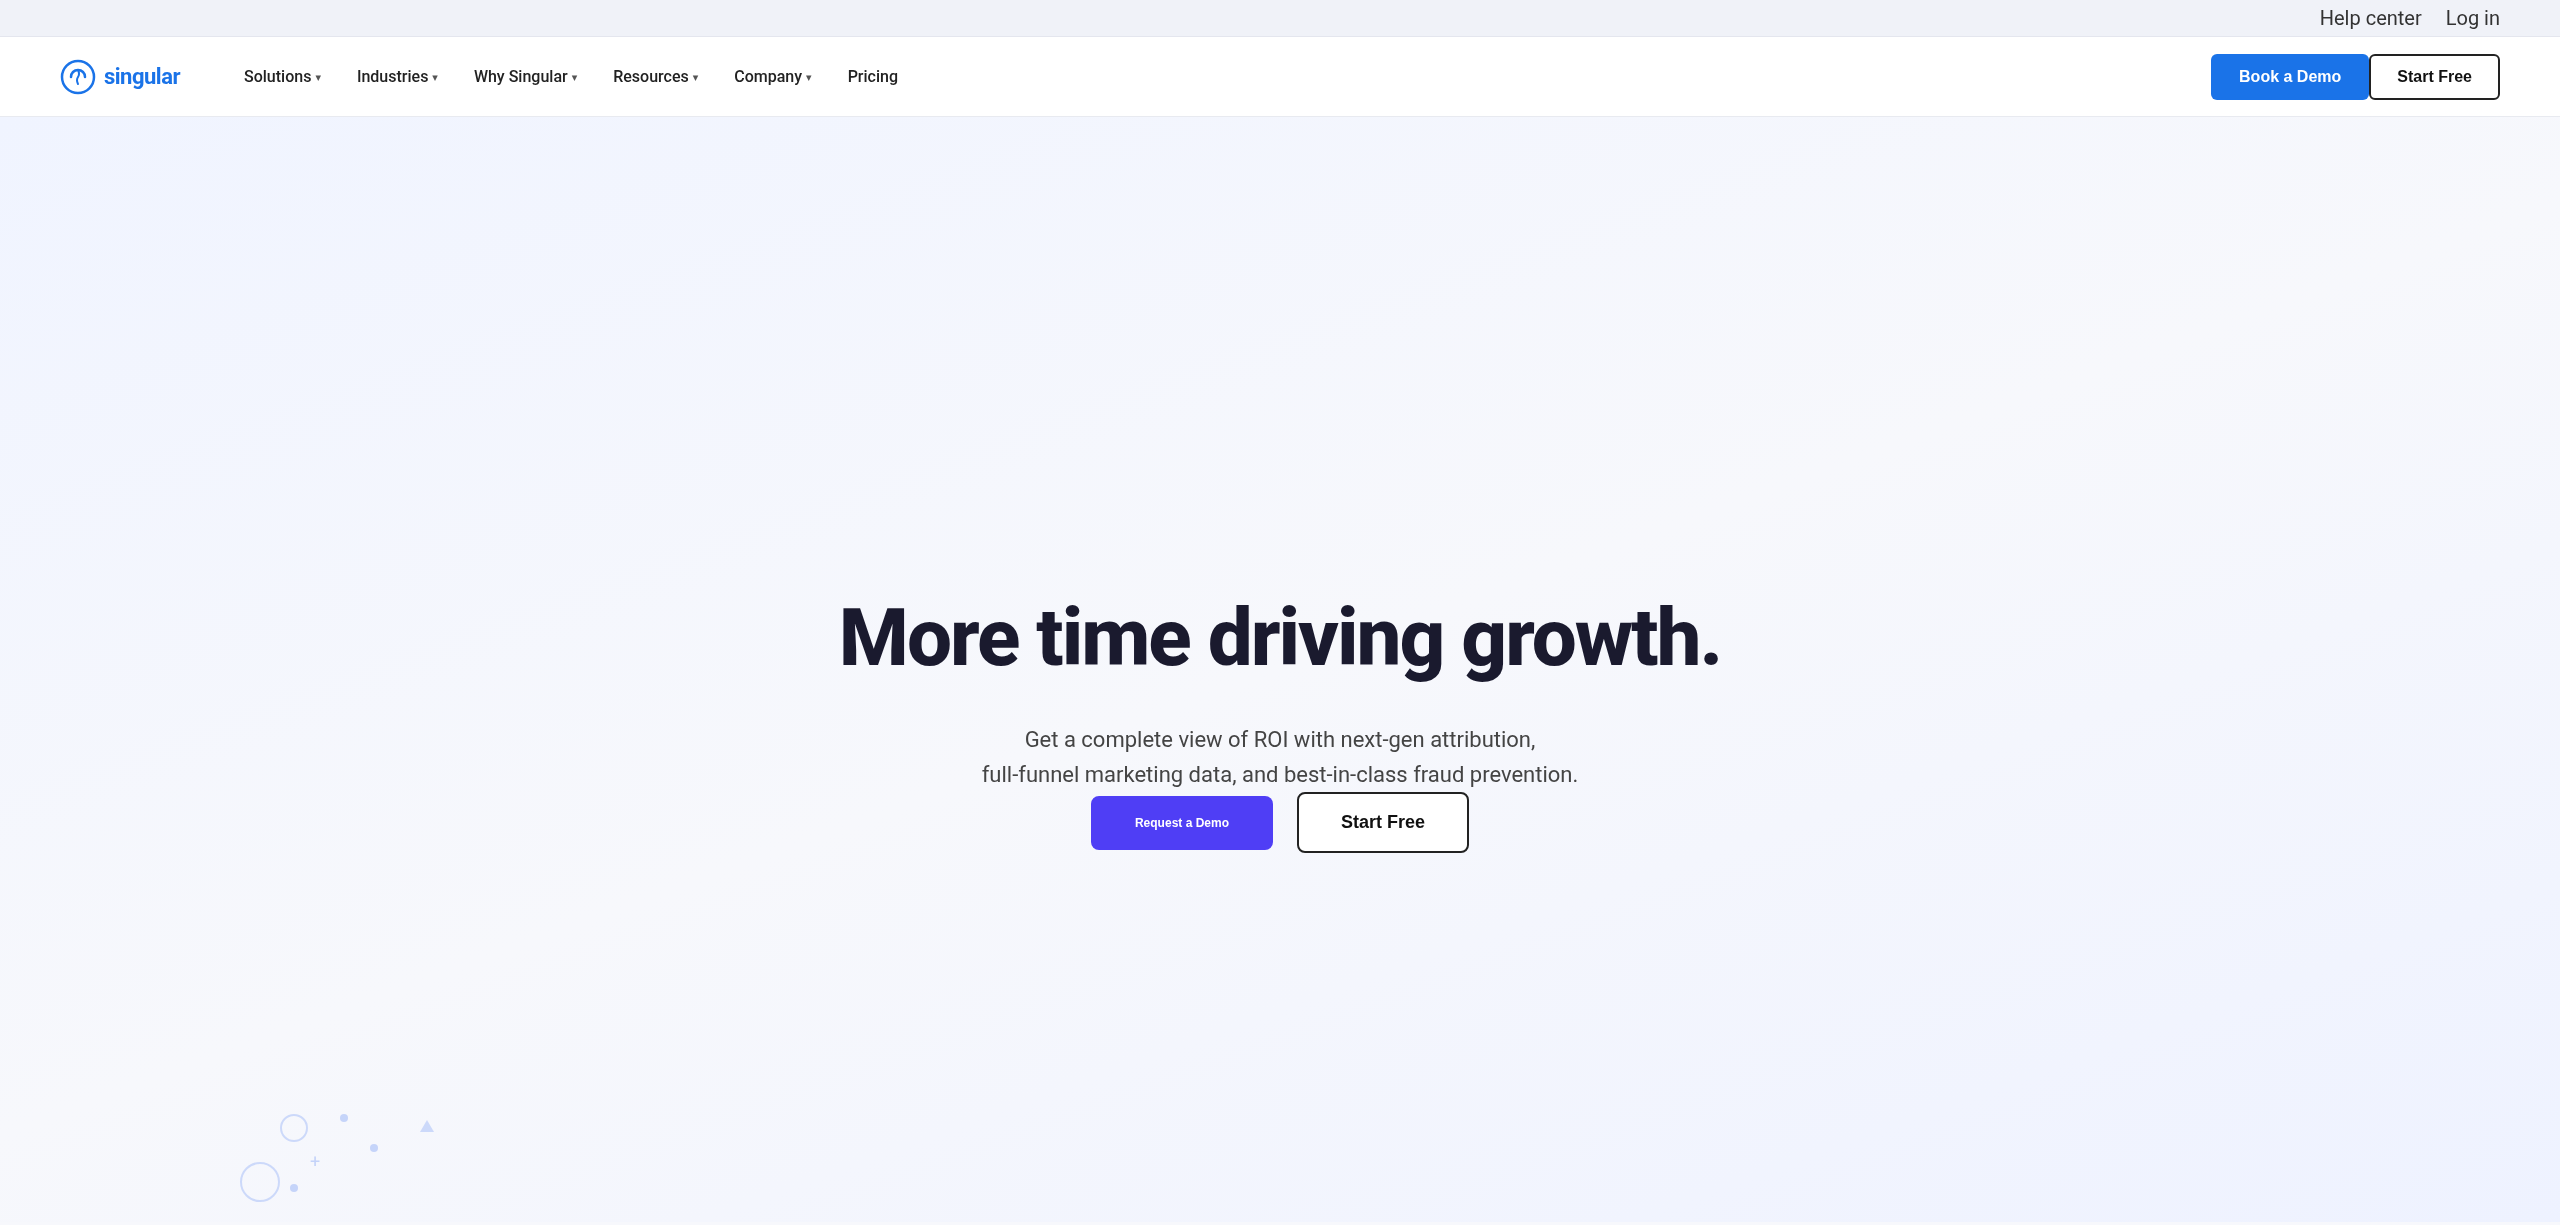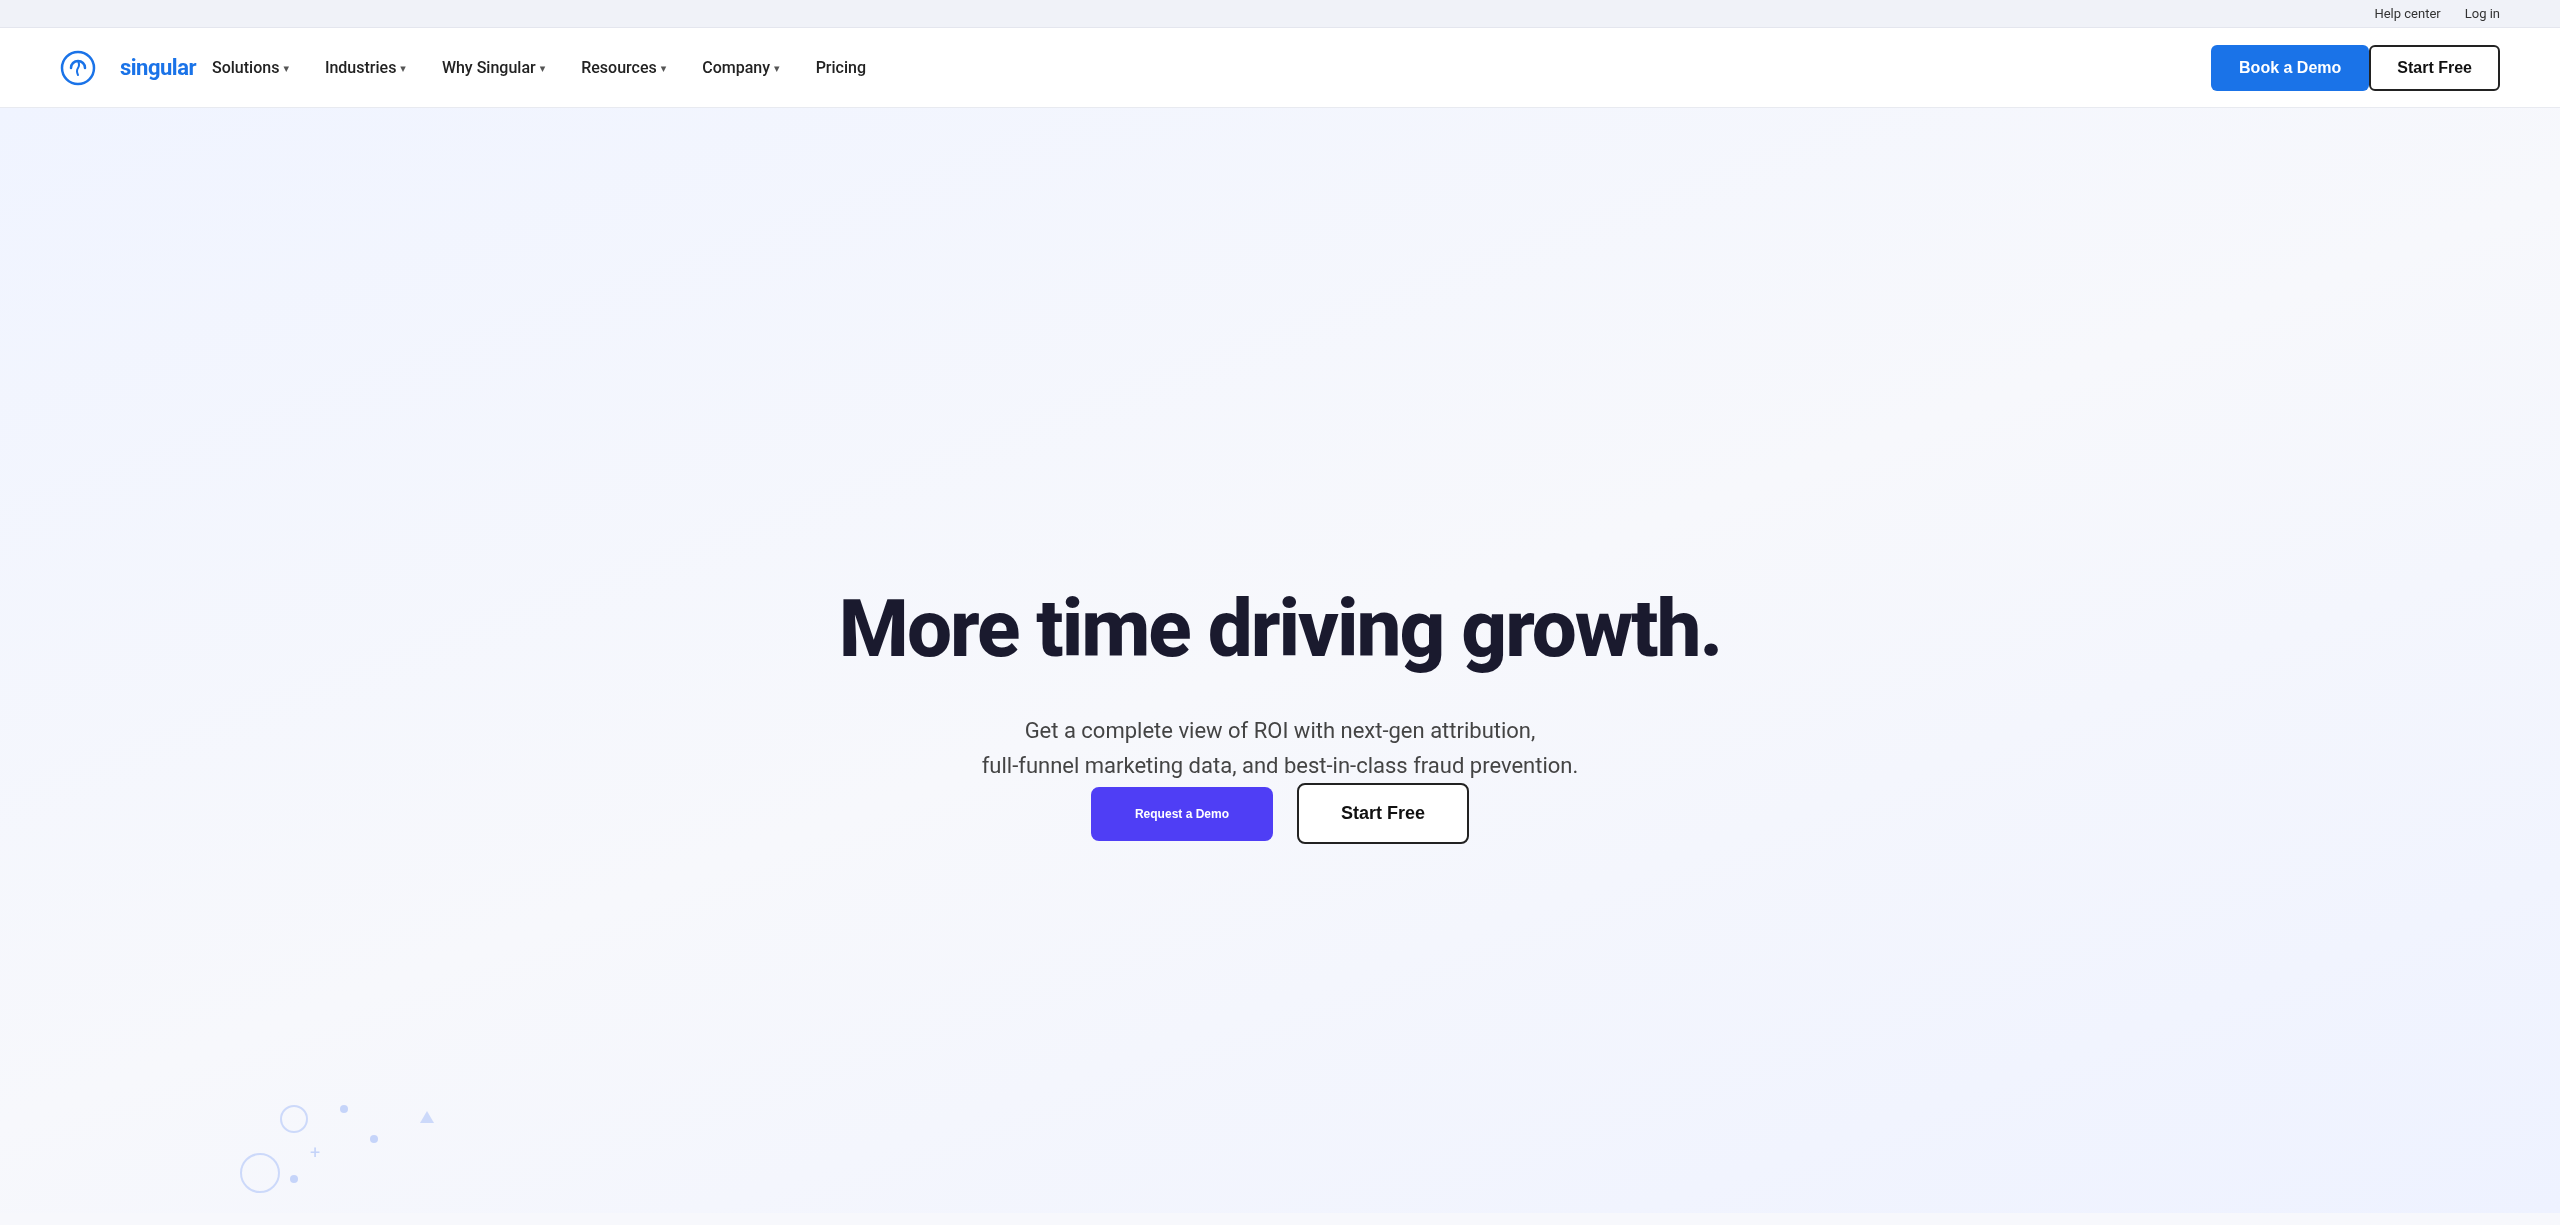--- a/index.html
+++ b/index.html
@@ -16,41 +16,42 @@
       background: #f0f2f8;
       display: flex;
       justify-content: flex-end;
       align-items: center;
       padding: 6px 60px;
       gap: 24px;
       border-bottom: 1px solid #e4e6ee;
     }
 
     .top-bar a {
-      font-size: 13px;
+      font-size: 20px;
       color: #333;
       text-decoration: none;
       cursor: pointer;
     }
 
     
     .navbar {
       background: #fff;
       display: flex;
       align-items: center;
       padding: 0 60px;
       height: 80px;
       border-bottom: 1px solid #e8eaf0;
       position: relative;
     }
 
     .logo-area {
       display: flex;
       align-items: center;
-      gap: 24px;
+      gap: 8px;
+      margin-right: 48px;
       cursor: pointer;
       flex-shrink: 0;
     }
 
     
     .logo-icon {
       width: 36px;
       height: 36px;
     }
 

